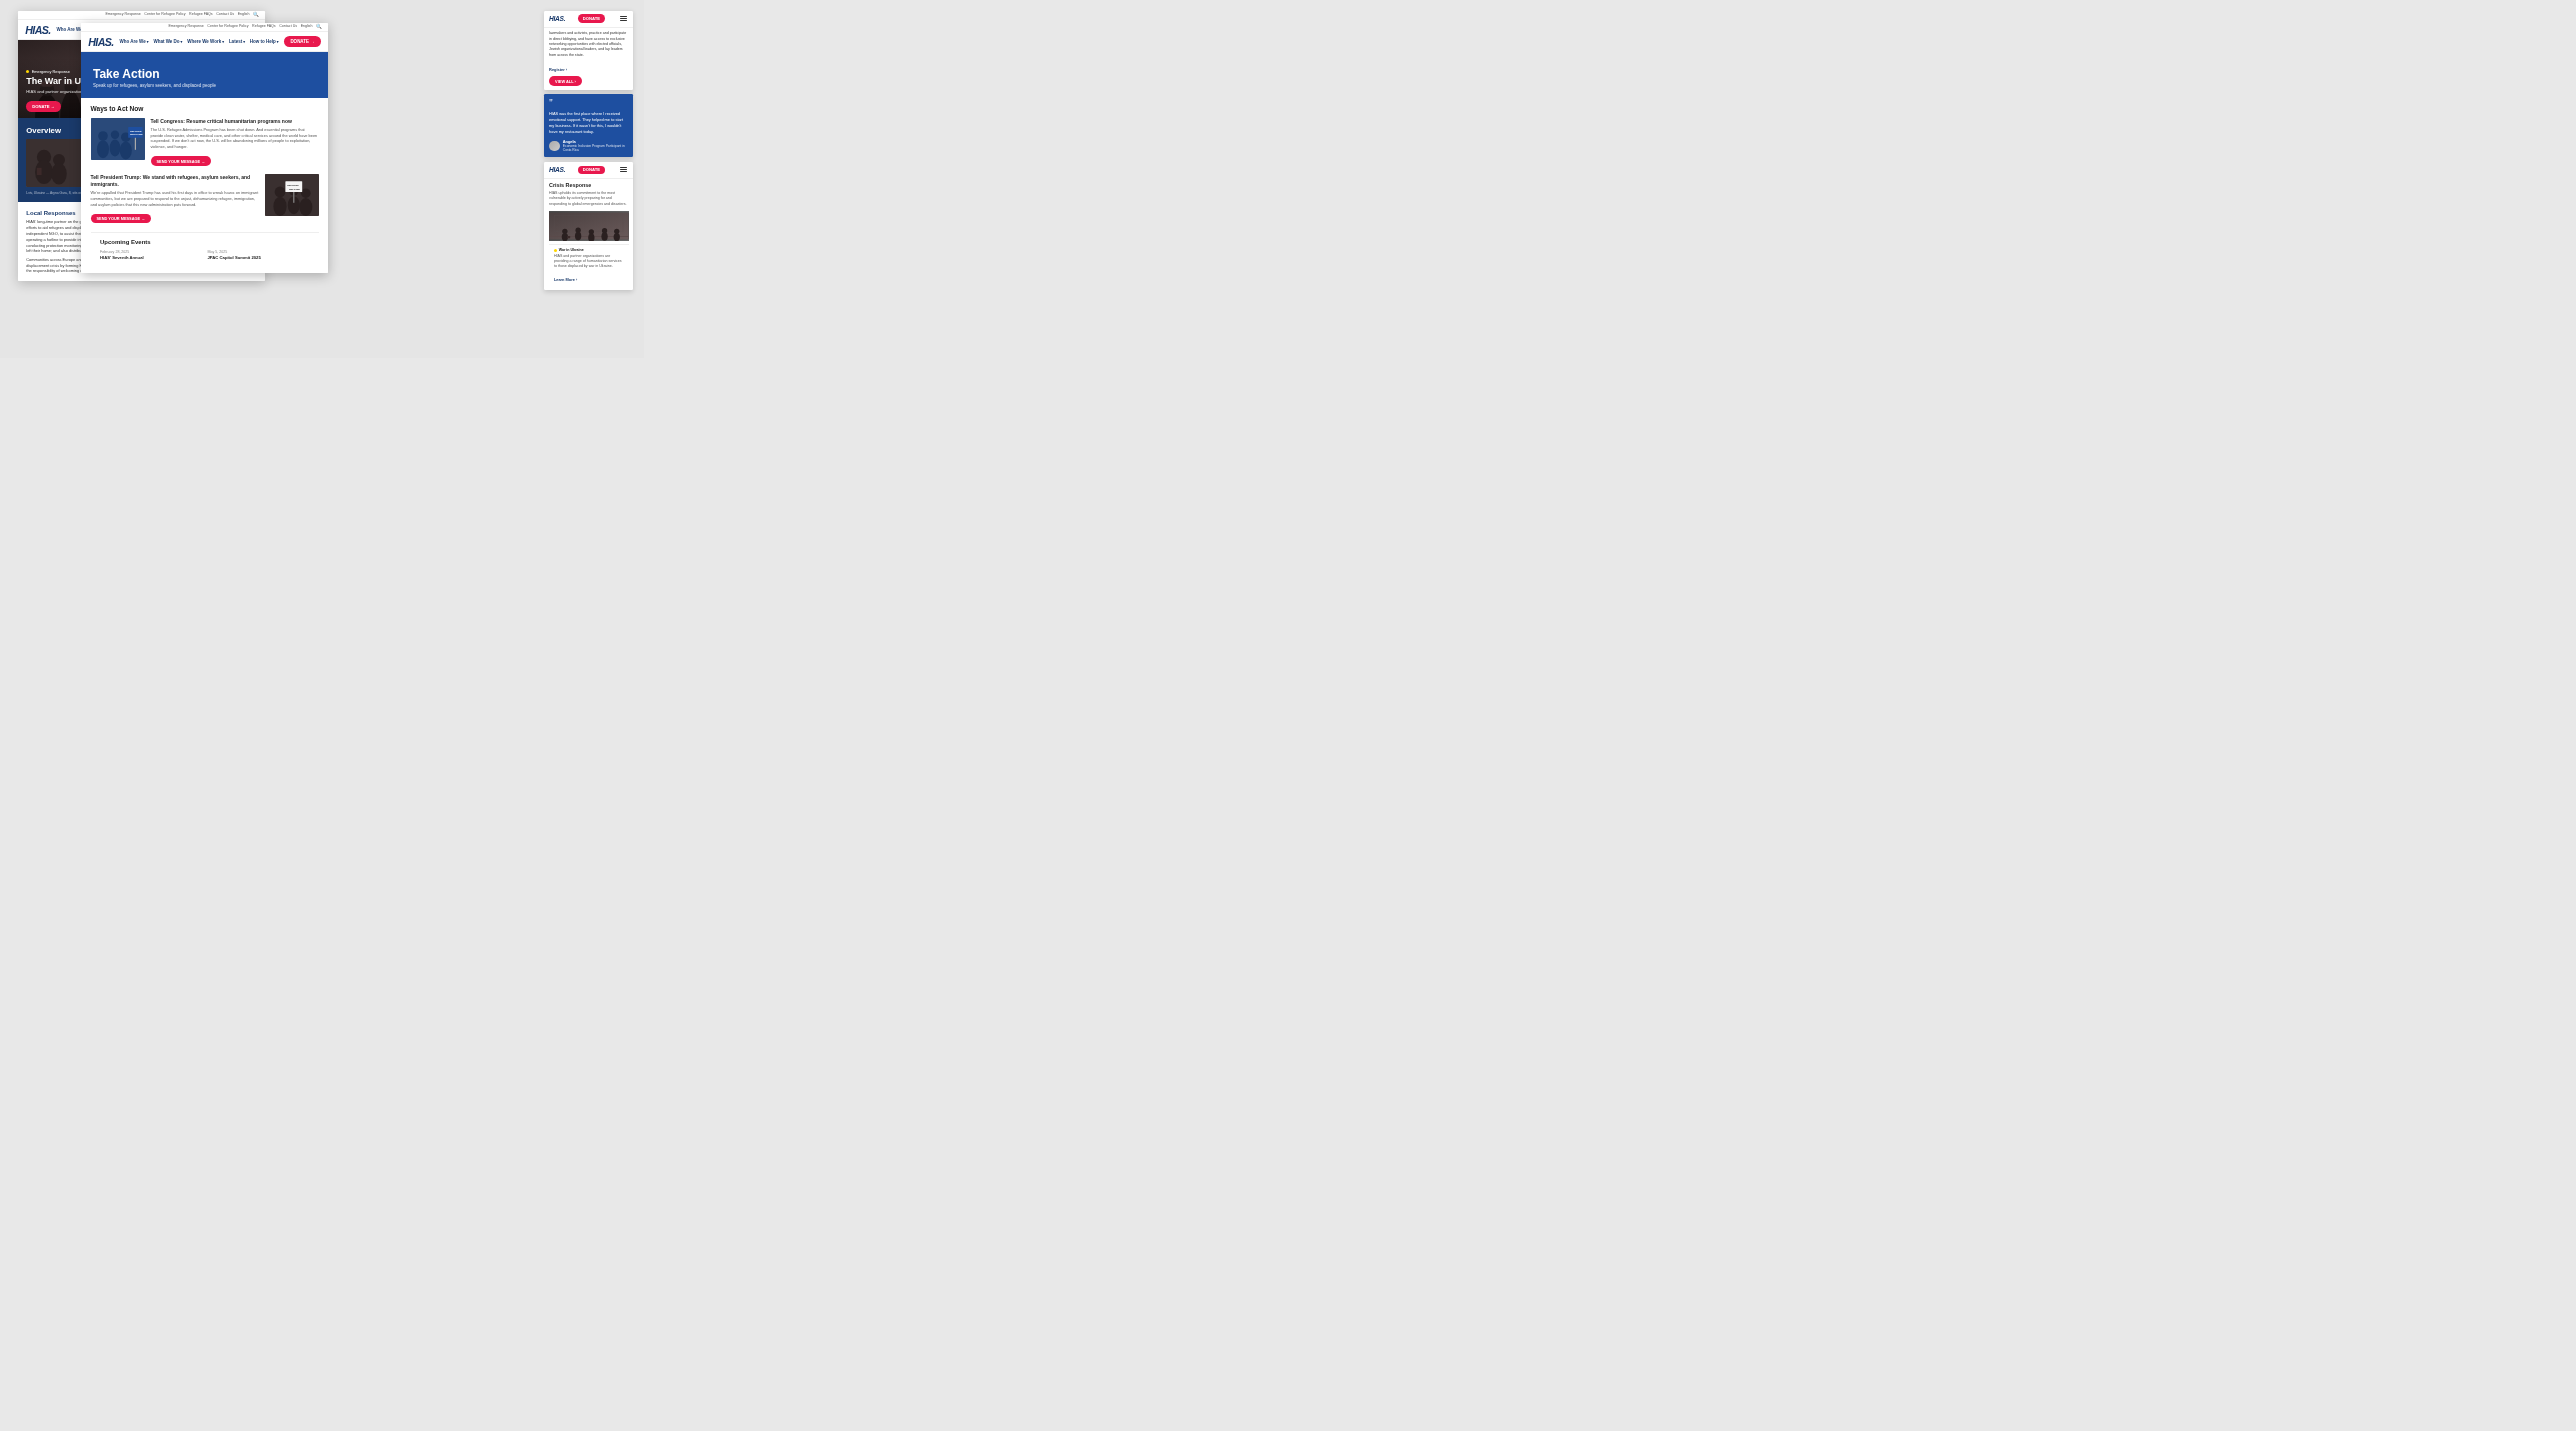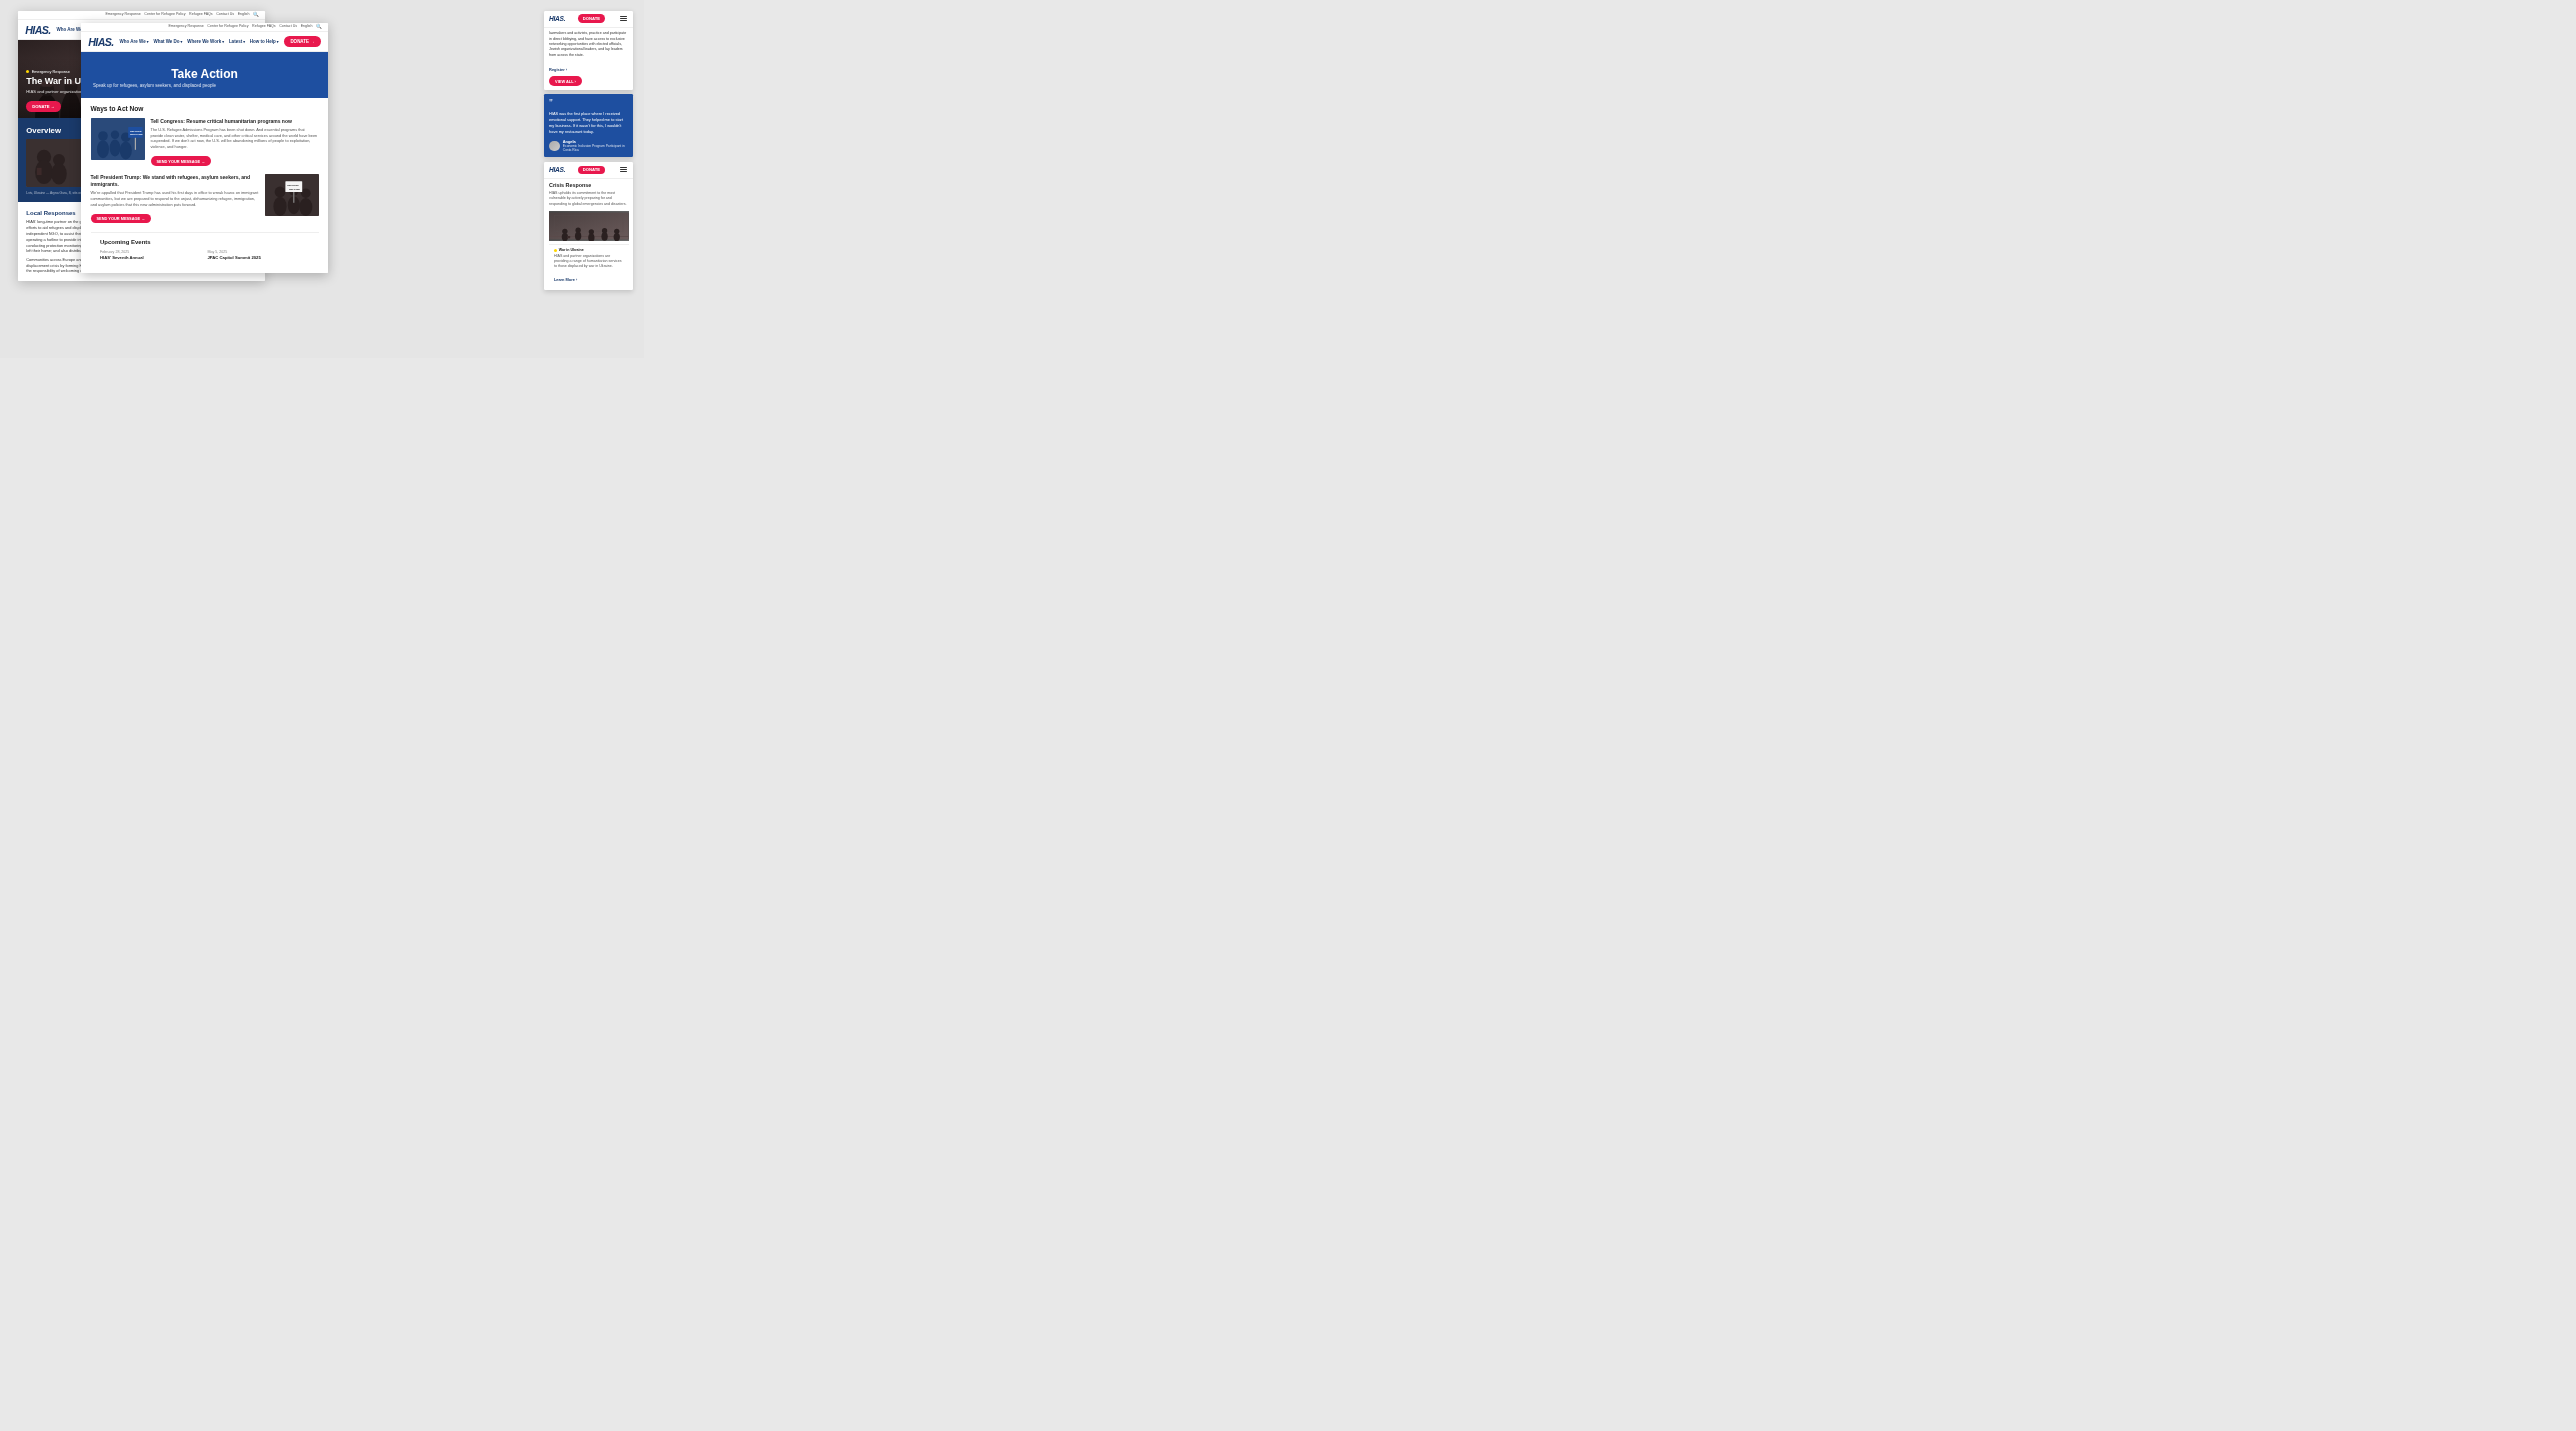--- a/index.html
+++ b/index.html
@@ -240,21 +240,20 @@
     
     .ta-hero {
       background: #1e4fa0;
       padding: 14.3px 12px 9.5px;
     }
     .ta-hero-title {
       font-size: 12px;
       font-weight: 900;
       color: #fff;
       margin-bottom: 2.4px;
-      text-align: center;
     }
     .ta-hero-subtitle {
       font-size: 4.5px;
       color: rgba(255,255,255,0.85);
     }
 
     .ta-body {
       padding: 7.2px 9.5px;
       background: #fff;
     }

